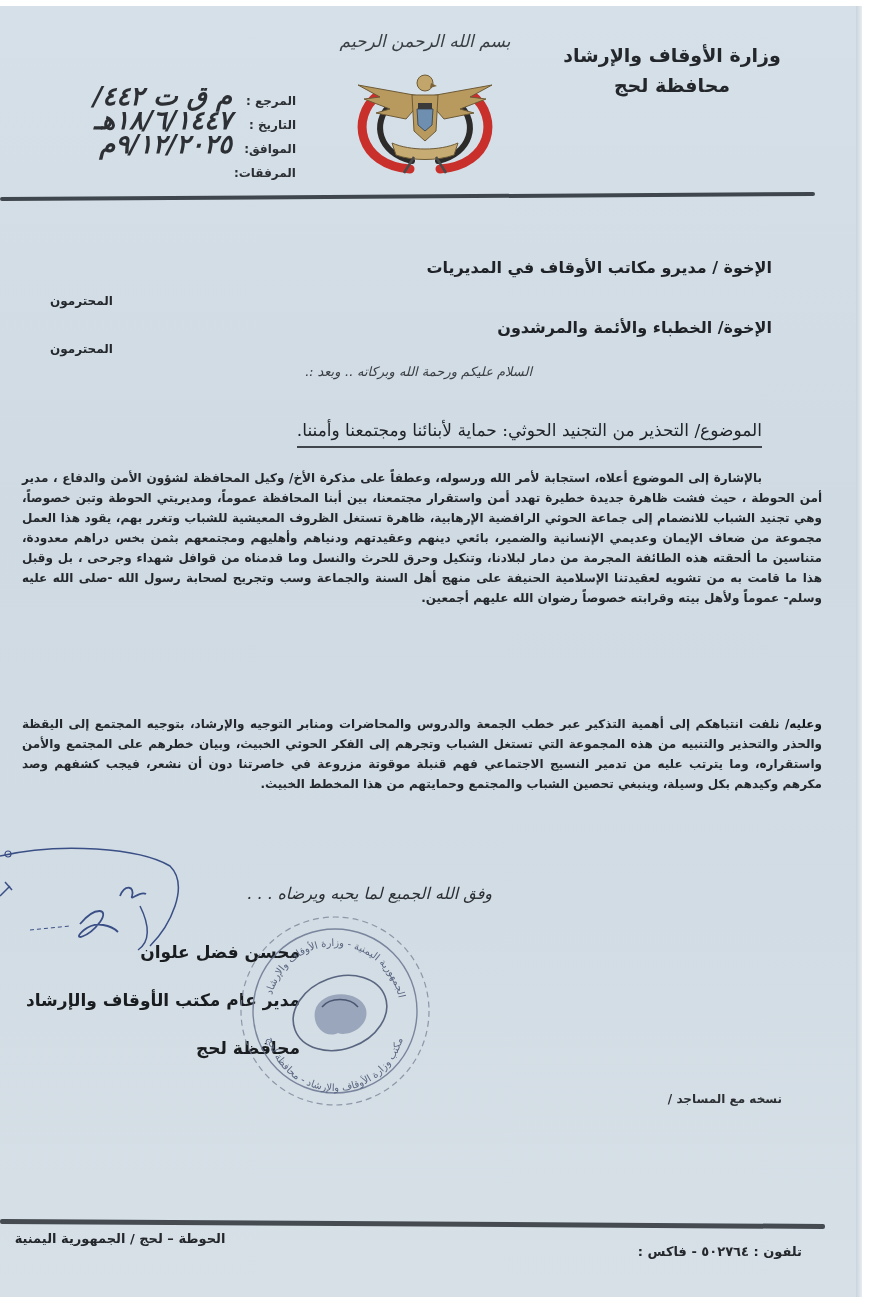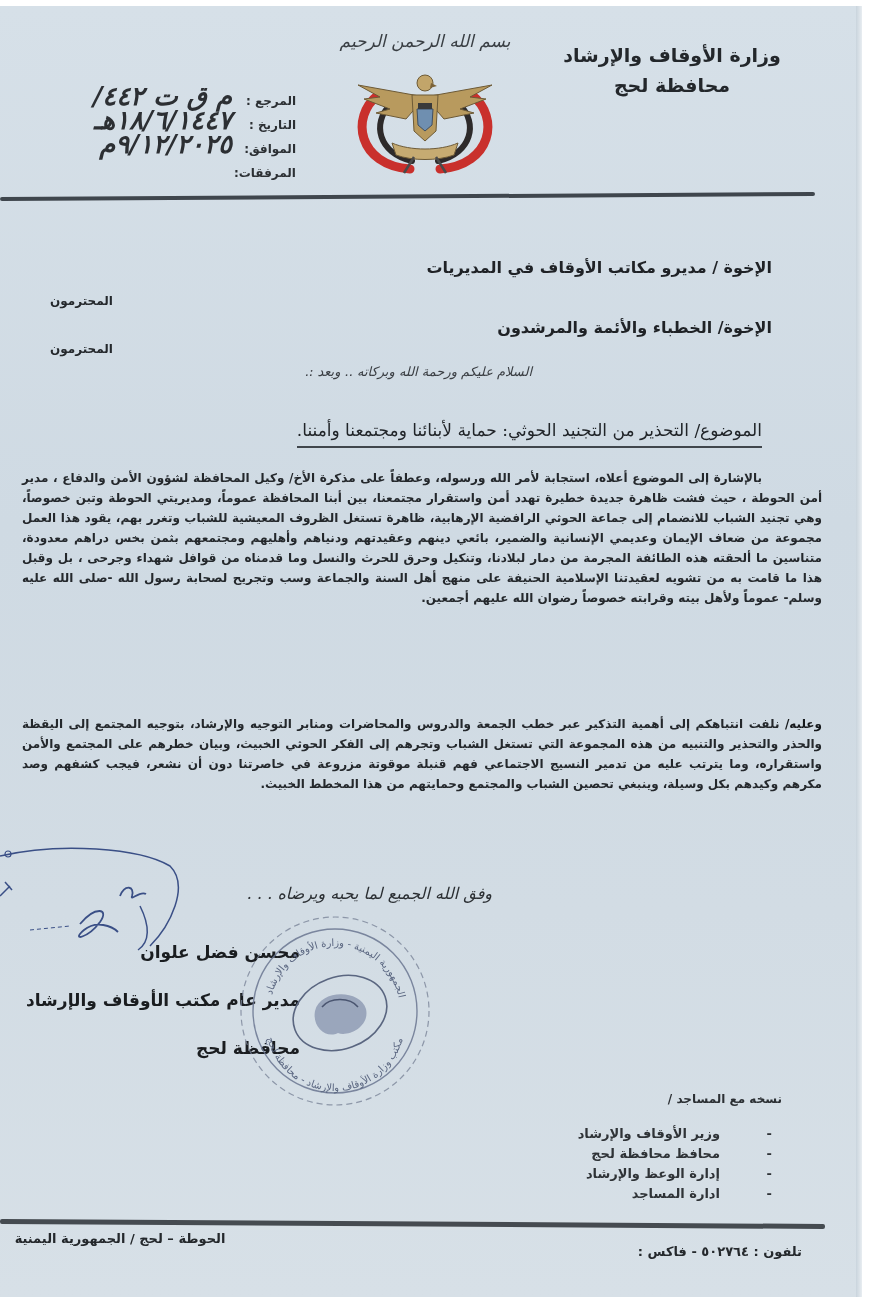--- a/index.html
+++ b/index.html
@@ -178,24 +178,18 @@
     <circle cx="105" cy="100" r="94" fill="none" stroke="#7a8599" stroke-width="1.2" stroke-dasharray="6 4" opacity="0.8"></circle>
     <circle cx="105" cy="100" r="82" fill="none" stroke="#6a7590" stroke-width="1.4" opacity="0.85"></circle>
     <ellipse cx="110" cy="102" rx="48" ry="36" fill="none" stroke="#5a6680" stroke-width="1.6" transform="rotate(-20 110 102)"></ellipse>
     <path d="M85 100 C90 78, 130 78, 136 98 C140 116, 118 126, 108 122 C96 128, 82 116, 85 100 Z" fill="#8793ad" opacity="0.75"></path>
     <path d="M92 96 C100 86, 120 86, 128 96" fill="none" stroke="#4a5570" stroke-width="1.5"></path>
     <text font-size="10" fill="#5a6680" font-family="DejaVu Sans, sans-serif"><textPath href="#arcTop" startOffset="8%">الجمهورية اليمنية - وزارة الأوقاف والإرشاد</textPath></text>
     <text font-size="10" fill="#5a6680" font-family="DejaVu Sans, sans-serif"><textPath href="#arcBot" startOffset="8%">مكتب وزارة الأوقاف والإرشاد - محافظة لحج</textPath></text>
   </svg>
 
   <div class="cc-title">نسخه مع المساجد /</div>
-  <ul class="cc-list">
-    <li>وزير الأوقاف والإرشاد</li>
-    <li>محافظ محافظة لحج</li>
-    <li>إدارة الوعظ والإرشاد</li>
-    <li>ادارة المساجد</li>
-  </ul>
 
   <div class="rule-bottom"></div>
 
   <div class="footer-addr">الحوطة – لحج / الجمهورية اليمنية</div>
   <div class="footer-phone">تلفون : ٥٠٢٧٦٤ - فاكس :</div>
 </div>
 
 </body></html>

